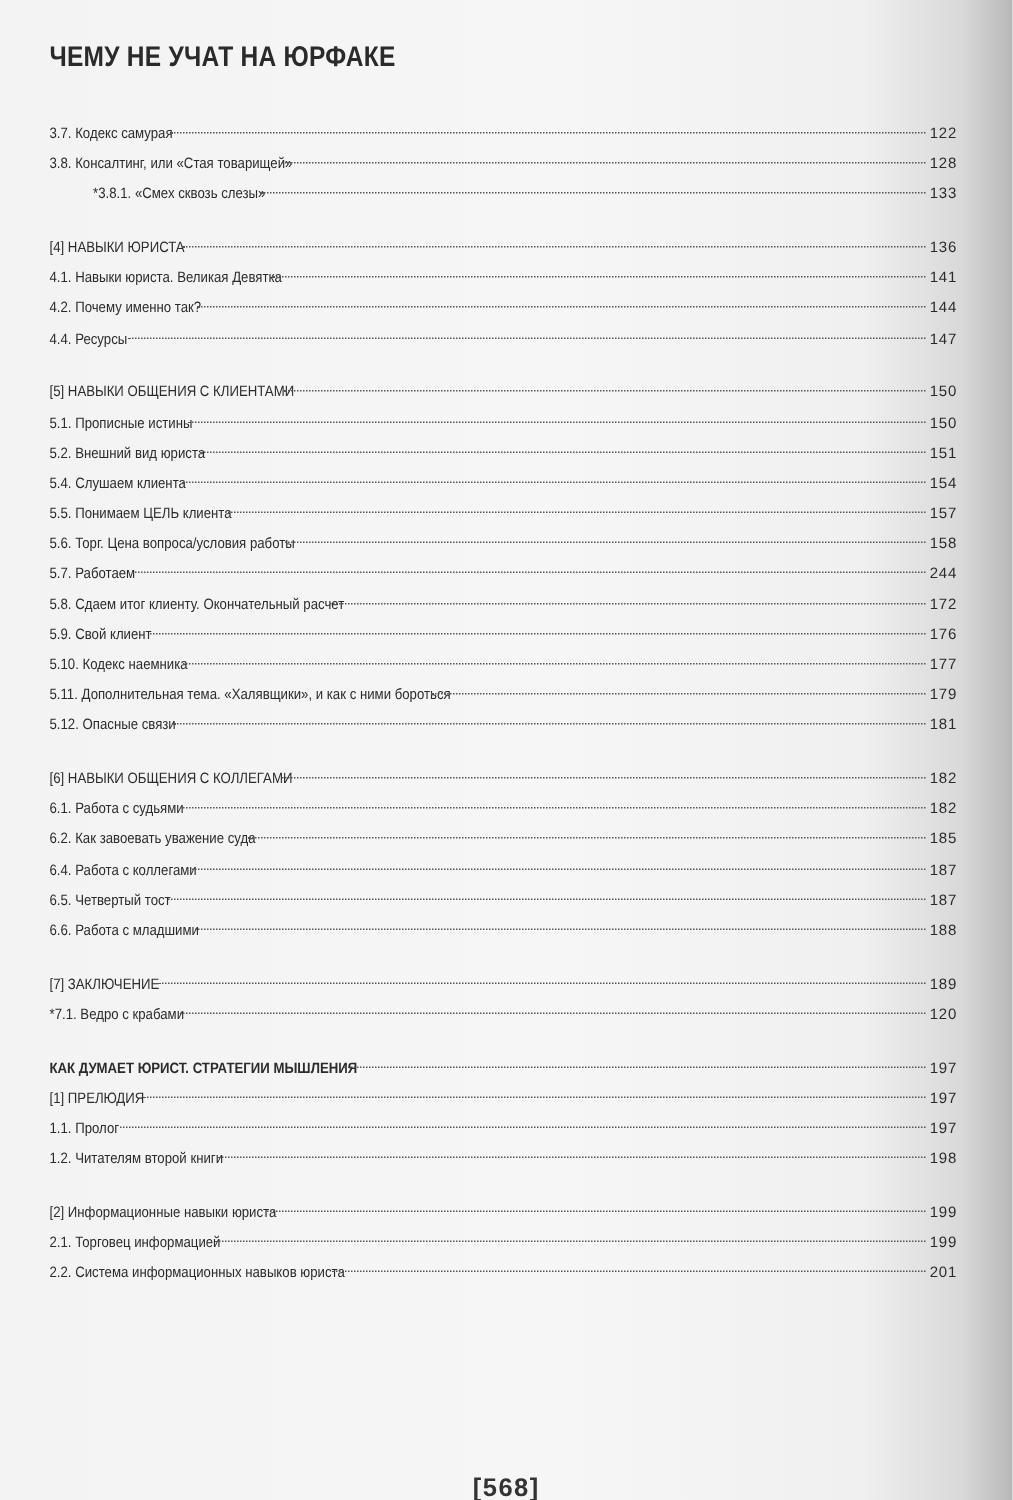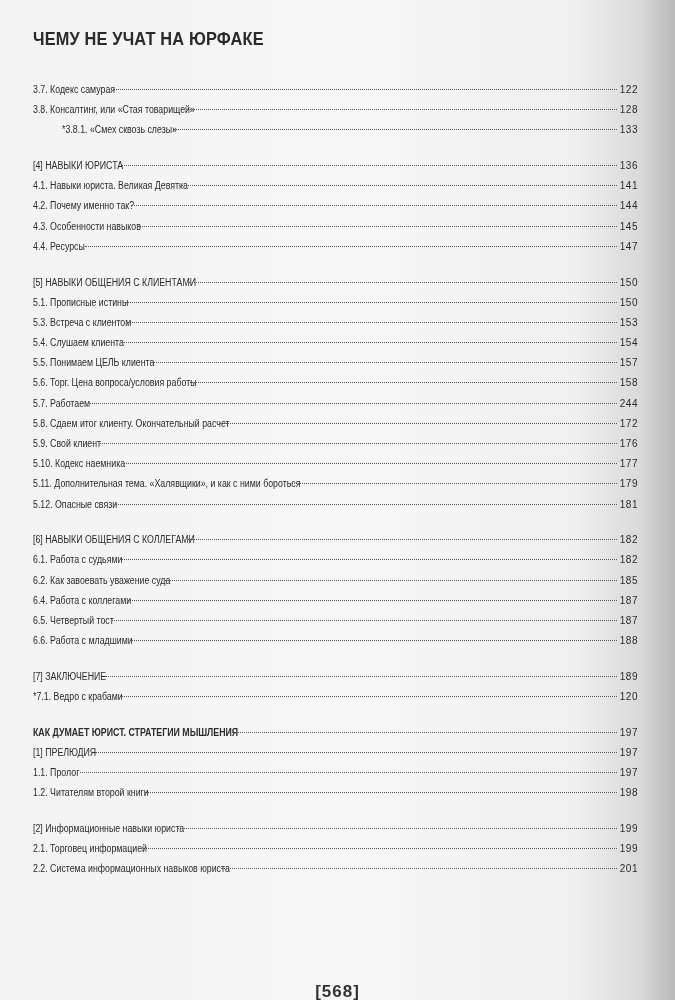--- a/index.html
+++ b/index.html
@@ -69,46 +69,41 @@
         <span class="label" style="display: inline-block; transform: scaleX(0.88); margin-right: -30.6px;">4.1. Навыки юриста. Великая Девятка</span>
         <span class="dots"></span>
         <span class="page-no">141</span>
       </div>
     <div class="row">
         <span class="label" style="display: inline-block; transform: scaleX(0.88); margin-right: -20.04px;">4.2. Почему именно так?</span>
         <span class="dots"></span>
         <span class="page-no">144</span>
       </div>
     <div class="row">
-        <span class="label" style="display: inline-block; transform: scaleX(0.88); margin-right: -21.36px;">4.3. Особенности навыков</span>
-        <span class="dots"></span>
-        <span class="page-no">145</span>
-      </div>
-    <div class="row">
         <span class="label" style="display: inline-block; transform: scaleX(0.88); margin-right: -10.2px;">4.4. Ресурсы</span>
         <span class="dots"></span>
         <span class="page-no">147</span>
       </div>
 
     <div class="gap"></div>
 
     <div class="row">
         <span class="label" style="display: inline-block; transform: scaleX(0.88); margin-right: -32.28px;">[5] НАВЫКИ ОБЩЕНИЯ С КЛИЕНТАМИ</span>
         <span class="dots"></span>
         <span class="page-no">150</span>
       </div>
     <div class="row">
         <span class="label" style="display: inline-block; transform: scaleX(0.88); margin-right: -18.84px;">5.1. Прописные истины</span>
         <span class="dots"></span>
         <span class="page-no">150</span>
       </div>
     <div class="row">
-        <span class="label" style="display: inline-block; transform: scaleX(0.88); margin-right: -19.44px;">5.3. Встреча с клиентом</span>
-        <span class="dots"></span>
-        <span class="page-no">153</span>
+        <span class="label" style="display: inline-block; transform: scaleX(0.88); margin-right: -20.52px;">5.2. Внешний вид юриста</span>
+        <span class="dots"></span>
+        <span class="page-no">151</span>
       </div>
     <div class="row">
         <span class="label" style="display: inline-block; transform: scaleX(0.88); margin-right: -18px;">5.4. Слушаем клиента</span>
         <span class="dots"></span>
         <span class="page-no">154</span>
       </div>
     <div class="row">
         <span class="label" style="display: inline-block; transform: scaleX(0.88); margin-right: -24px;">5.5. Понимаем ЦЕЛЬ клиента</span>
         <span class="dots"></span>
         <span class="page-no">157</span>

